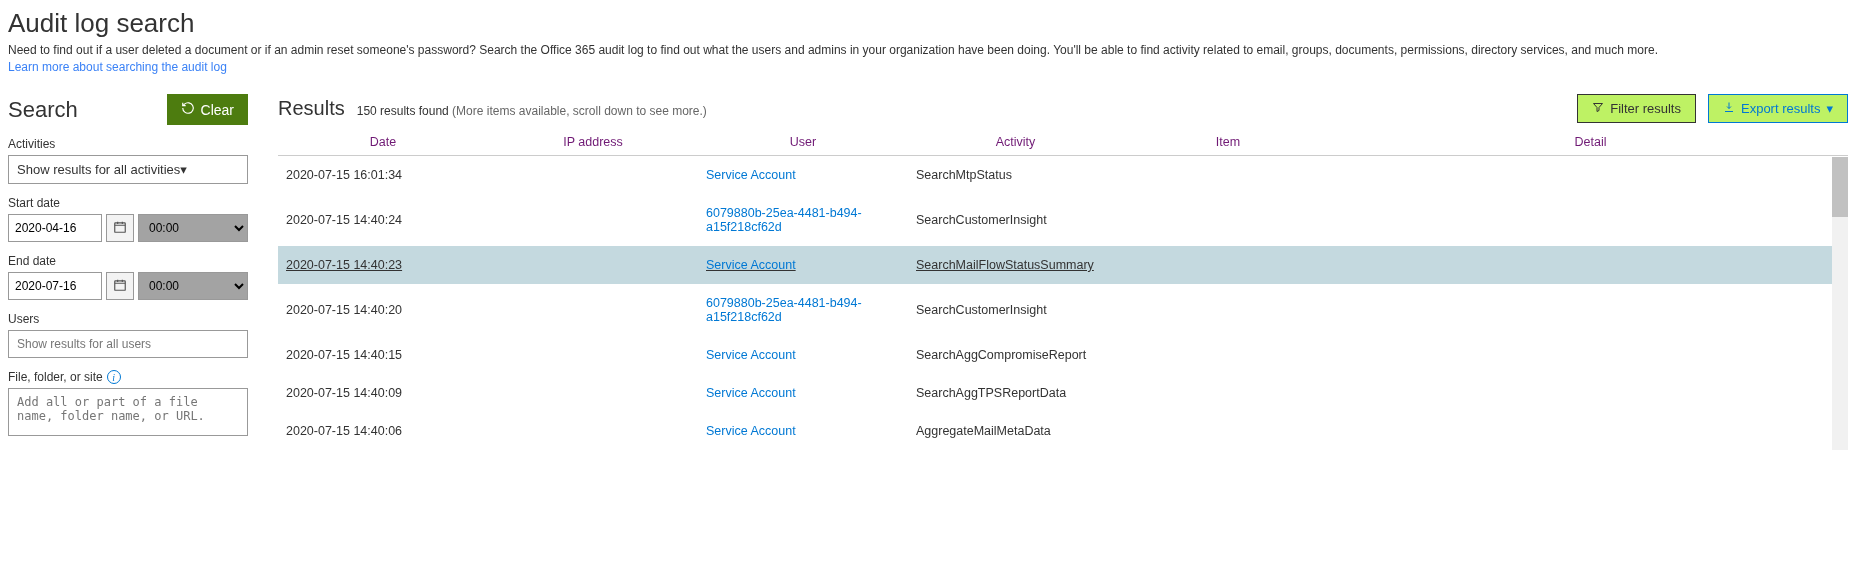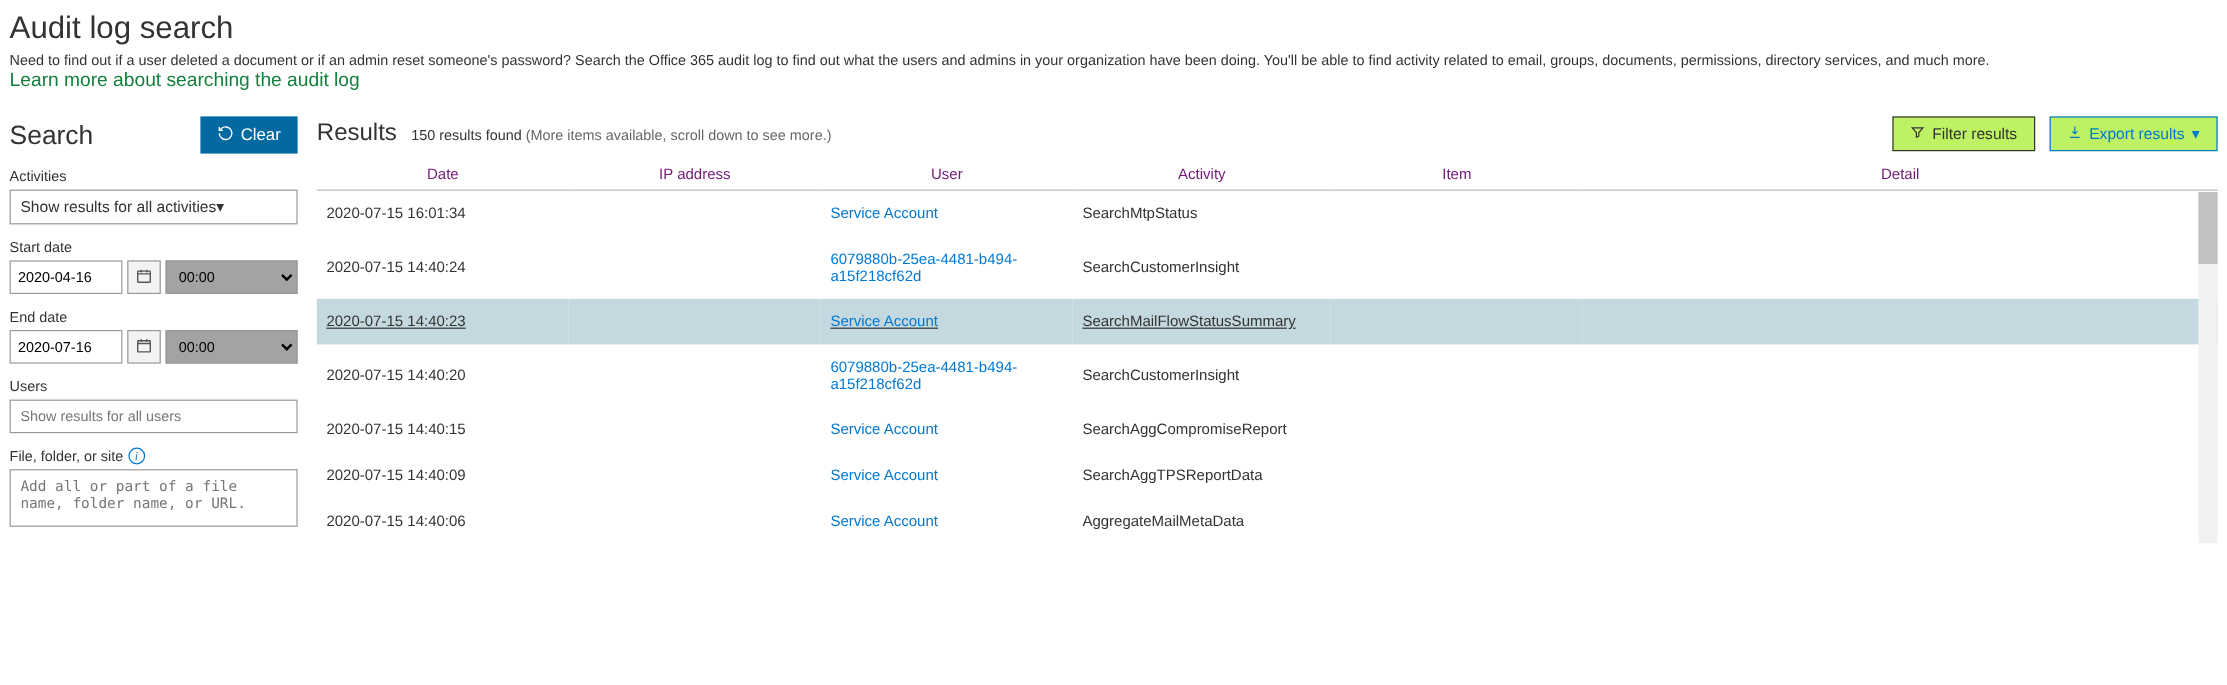--- a/index.html
+++ b/index.html
@@ -17,54 +17,54 @@
     font-weight: 300;
     margin: 0 0 4px 0;
     color: #333;
   }
   .desc {
     font-size: 12px;
     color: #333;
     margin-bottom: 2px;
   }
   .learn-more {
-    font-size: 16px;
-    color: #15803d;
+    font-size: 12px;
+    color: #3b82f6;
     text-decoration: none;
     display: inline-block;
     margin-bottom: 20px;
   }
   .main-area {
     display: flex;
-    gap: 16px;
+    gap: 30px;
   }
   .search-panel {
     width: 240px;
     flex-shrink: 0;
   }
   .search-header {
     display: flex;
     align-items: center;
     justify-content: space-between;
     margin-bottom: 10px;
   }
   .search-header h2 {
     font-size: 22px;
     font-weight: 400;
     margin: 0;
   }
   .clear-btn {
-    background: #0369a1;
+    background: #4d7c0f;
     color: #fff;
     border: none;
     padding: 7px 14px;
     font-size: 14px;
     cursor: pointer;
     display: flex;
-    align-items: flex-start;
+    align-items: center;
     gap: 6px;
   }
   .field-label {
     font-size: 12px;
     color: #333;
     margin-bottom: 4px;
     margin-top: 12px;
     display: flex;
     align-items: center;
     gap: 4px;

